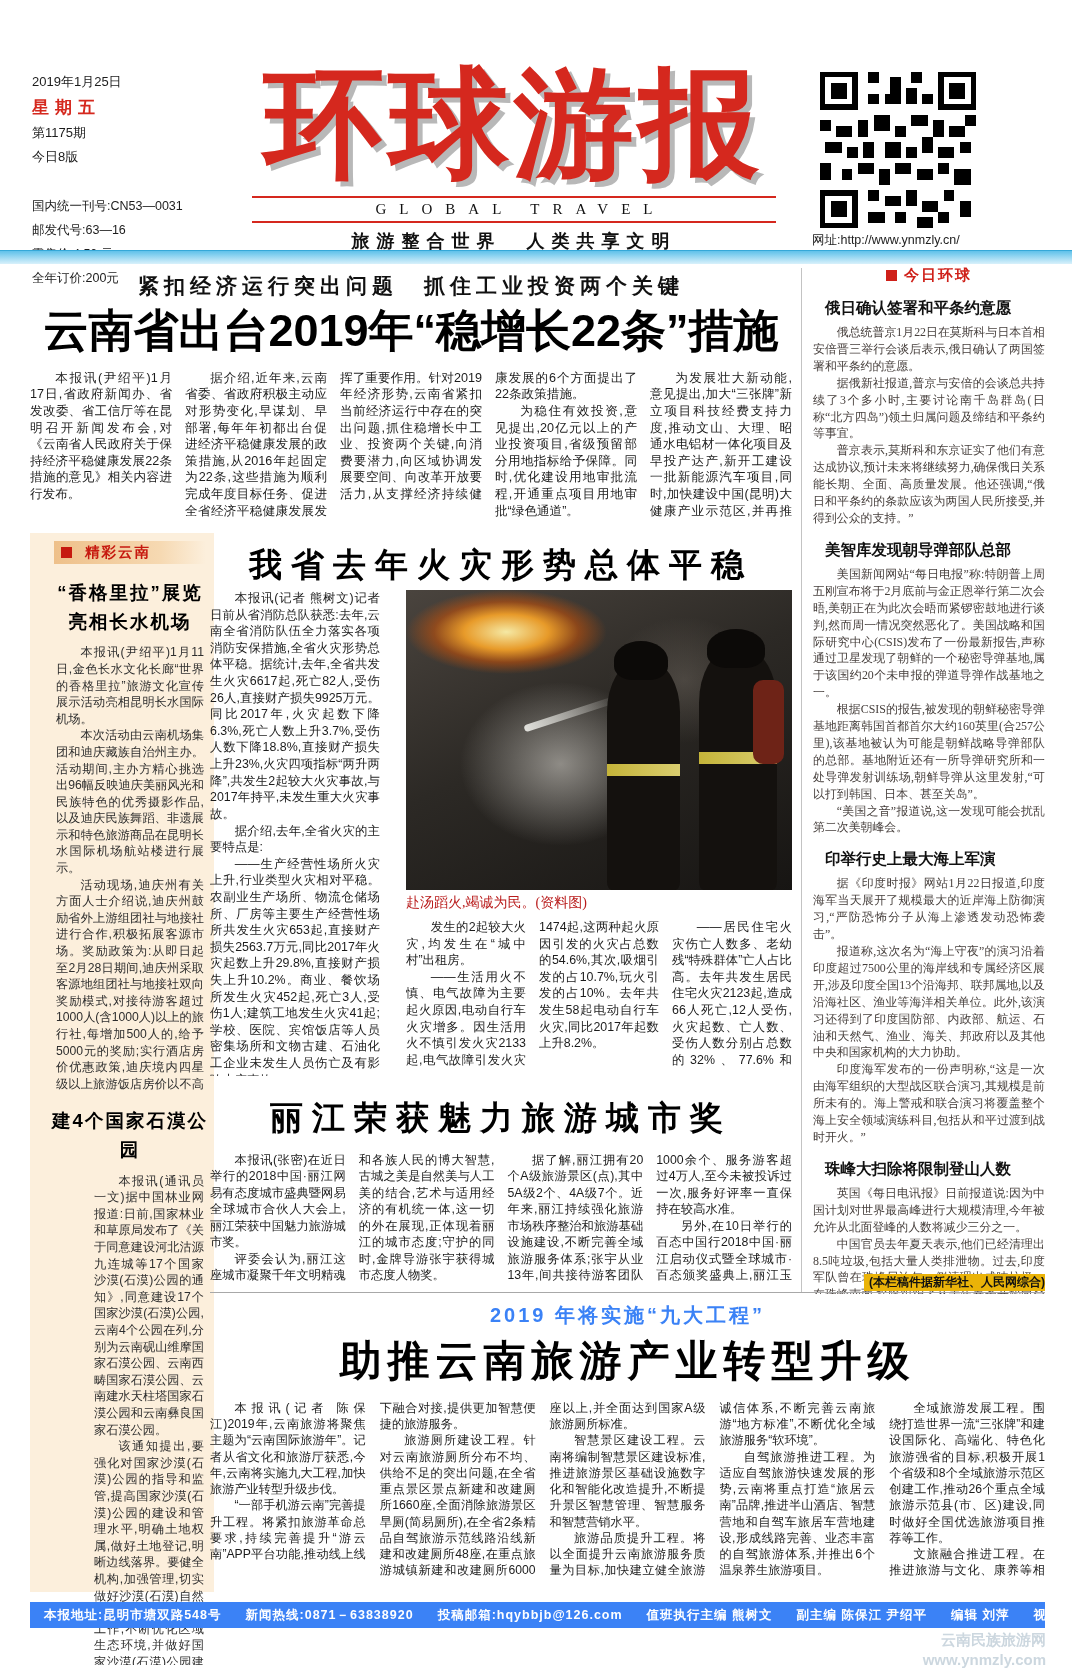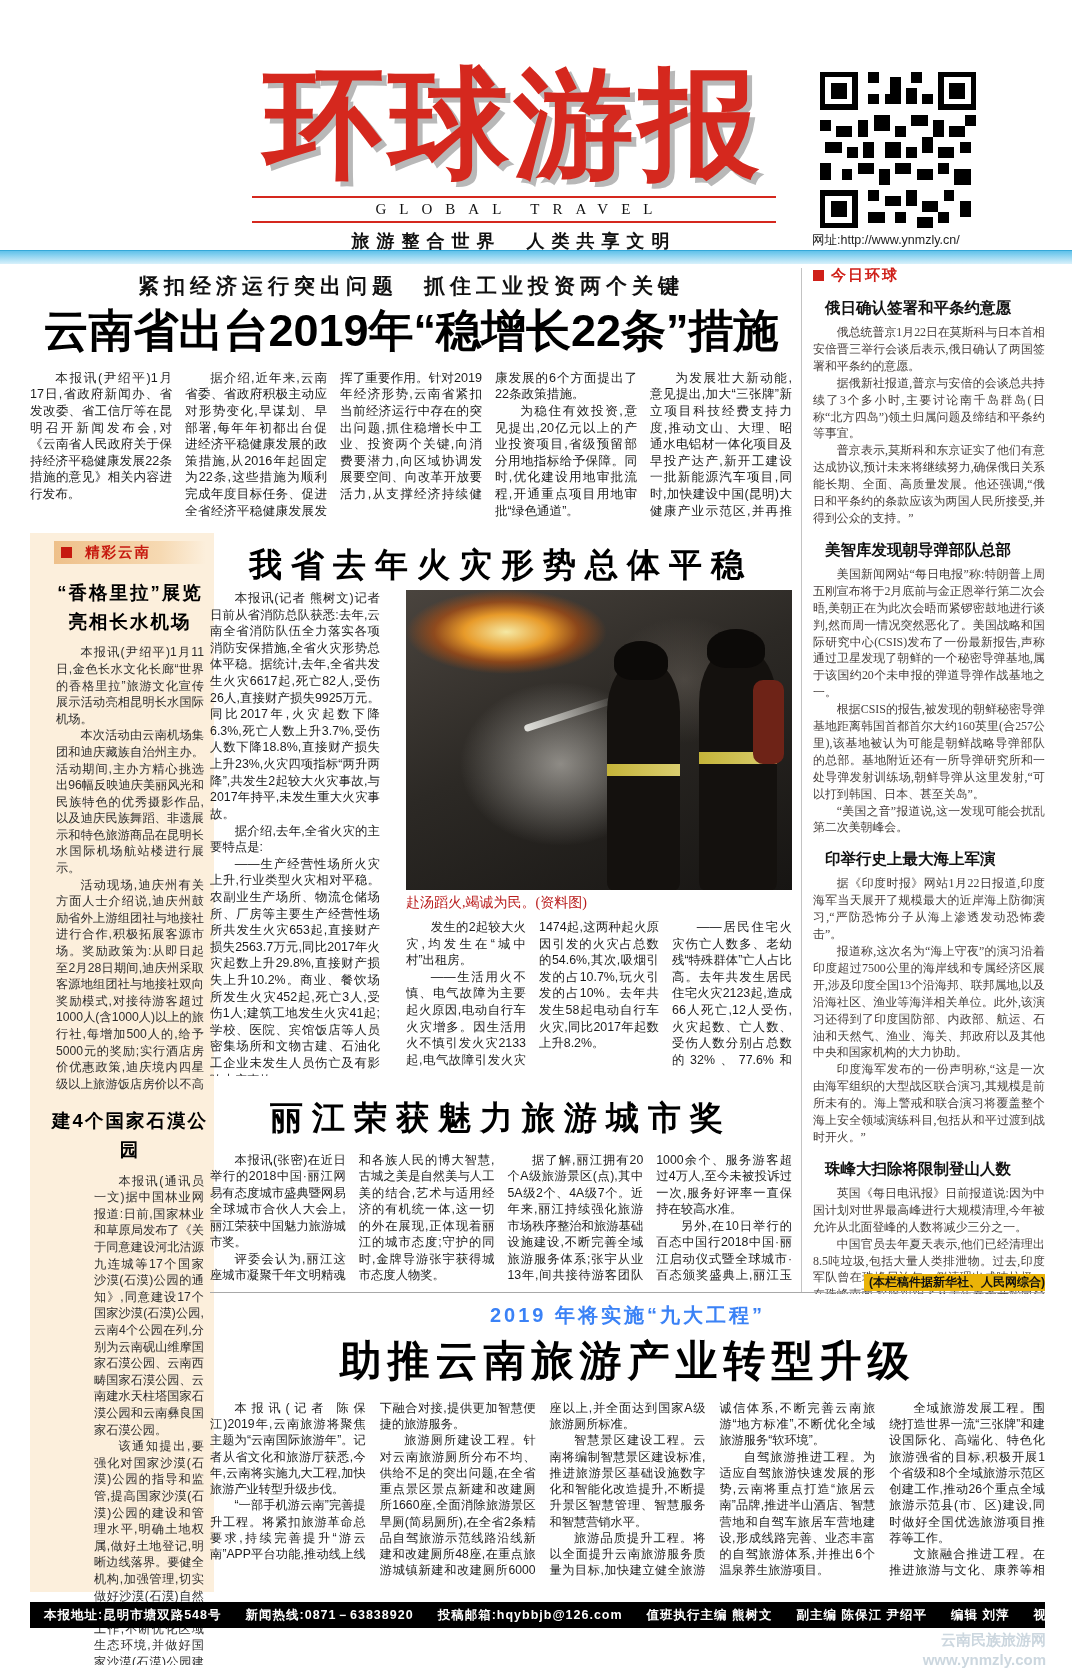--- a/index.html
+++ b/index.html
@@ -31,21 +31,21 @@
   
   .top-story{left:30px;top:272px;width:762px;}
   .kicker{text-align:center;font-weight:bold;font-size:21px;letter-spacing:5px;color:#111;}
   .headline-xl{text-align:center;font-weight:900;font-size:45px;line-height:1.15;margin-top:5px;color:#000;white-space:nowrap;}
   .top-body{margin-top:13px;height:164px;column-count:5;column-gap:13px;
         font-size:12.6px;line-height:1.32;overflow:hidden;}
 
   
   .v-divider{left:801px;top:268px;width:1px;height:1024px;background:#c3c3c3;}
   .world{left:813px;top:266px;width:232px;height:1028px;overflow:hidden;}
-  .sec-tag{display:flex;align-items:center;font-weight:bold;color:#cf2019;font-size:15px;letter-spacing:2px;}
+  .sec-tag{display:flex;align-items:center;font-weight:bold;color:#cf2019;font-size:15px;letter-spacing:2px;justify-content:center;}
   .tag-square{width:11px;height:11px;background:#cf2019;margin-right:7px;flex:none;}
   .world-title{font-size:15.5px;font-weight:bold;color:#111;margin:13px 12px 5px;}
   .world-paras p{font-family:"Liberation Serif","DejaVu Serif",serif;font-size:11.9px;line-height:1.42;
         color:#463f3c;text-align:justify;}
   .world-credit{position:absolute;bottom:3px;right:0;font-size:12px;font-weight:bold;color:#111;
         background:#eab308;padding-left:5px;text-indent:0;}
 
   
   .sidebar{left:30px;top:533px;width:168px;height:1059px;background:#fcefdc;padding-left:16px;}
   .sb-tag{position:relative;margin:8px 8px 0;height:23px;display:flex;align-items:center;
@@ -86,31 +86,43 @@
         font-size:12.3px;line-height:1.34;overflow:hidden;}
 
   
   .bottom-art{left:210px;top:1292px;width:835px;border-top:1px solid #a8a8a8;padding-top:9px;}
   .kicker-s{text-align:center;font-weight:bold;font-size:20px;letter-spacing:3px;color:#3b82f6;}
   .headline-b{text-align:center;font-weight:900;font-size:42px;letter-spacing:6px;margin-top:4px;color:#000;white-space:nowrap;}
   .bottom-body{margin-top:11px;height:184px;column-count:5;column-gap:14px;
         font-size:12.2px;line-height:1.33;overflow:hidden;}
 
   
-  .footer-bar{left:30px;top:1602px;width:1015px;height:26px;background:#000000;color:#fff;
+  .footer-bar{left:30px;top:1602px;width:1015px;height:26px;background:#3b82f6;color:#fff;
         display:flex;align-items:center;gap:0 24px;padding:0 14px;box-sizing:border-box;white-space:nowrap;overflow:hidden;}
   .footer-bar span{font-size:12.5px;font-weight:bold;letter-spacing:1px;}
   .watermark{left:820px;top:1630px;width:226px;text-align:right;color:#ccd7df;font-weight:bold;
         font-size:15px;line-height:1.35;}
 </style>
 </head>
 <body>
 
 <div class="page">
 
+  <div class="abs hdr-left">
+    <div>2019年1月25日</div>
+    <div class="hdr-weekday">星期五</div>
+    <div>第1175期</div>
+    <div>今日8版</div>
+    <div class="hdr-pub">
+      <div>国内统一刊号:CN53—0031</div>
+      <div>邮发代号:63—16</div>
+      <div>零售价:4.50 元</div>
+      <div>全年订价:200元</div>
+    </div>
+  </div>
 
   <div class="abs masthead">
     <div class="masthead-title">环球游报</div>
   </div>
   <div class="abs masthead-rules">
     <div class="masthead-en">GLOBAL TRAVEL</div>
     <div class="masthead-slogan">旅游整合世界　人类共享文明</div>
   </div>
 
   <div class="abs qr-wrap">

